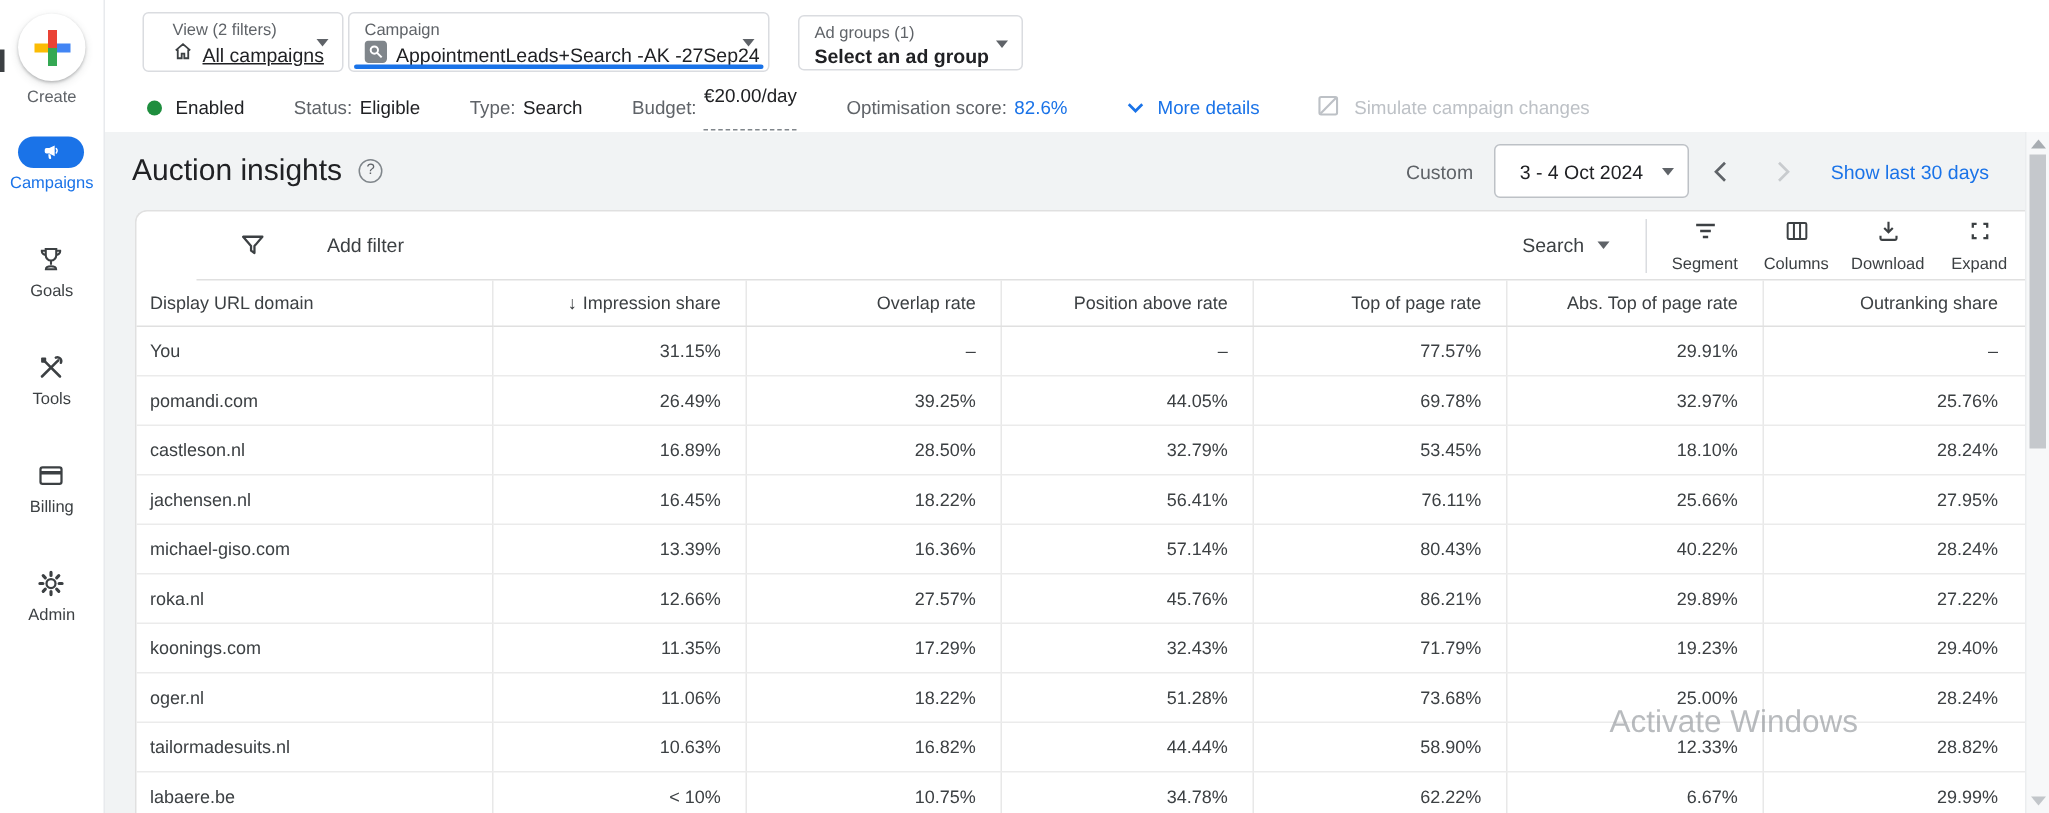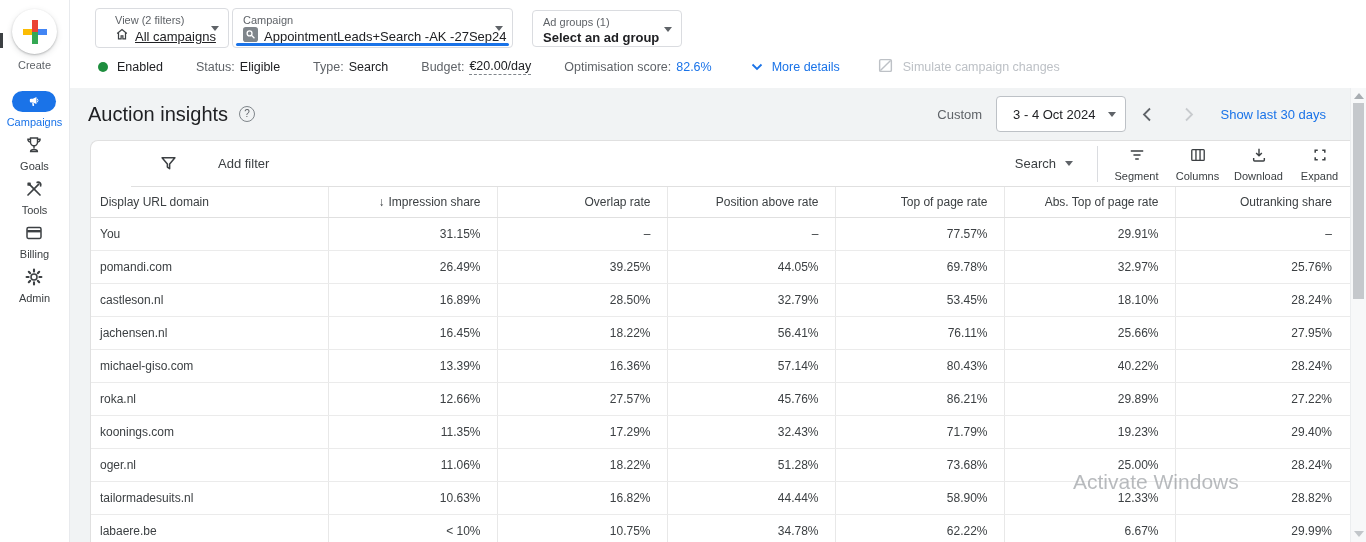--- a/index.html
+++ b/index.html
@@ -14,21 +14,21 @@
   .create-circle { width:45px; height:45px; border-radius:50%; background:#fff;
                    box-shadow:0 1px 2px rgba(60,64,67,.3),0 2px 6px rgba(60,64,67,.15);
                    display:grid; place-items:center; }
   .plus { position:relative; width:24px; height:24px; }
   .plus i { position:absolute; display:block; }
   .plus .h-left  { left:0;  top:9px;  width:12px; height:6px; background:#fbbc04; }
   .plus .h-right { left:12px; top:9px; width:12px; height:6px; background:#4285f4; }
   .plus .v-top   { left:9px; top:0;   width:6px; height:12px; background:#ea4335; }
   .plus .v-bot   { left:9px; top:12px; width:6px; height:12px; background:#34a853; }
   .create-label { font-size:11px; color:#5f6368; margin-top:5px; }
-  .nav { margin-top:19px; display:flex; flex-direction:column; align-items:center; gap:6px; }
+  .nav { margin-top:19px; display:flex; flex-direction:column; align-items:center; gap:34px; }
   .nav-item { display:flex; flex-direction:column; align-items:center; gap:4px; cursor:pointer; }
   .nav-icon { height:22px; display:grid; place-items:center; }
   .nav-pill { width:44px; height:21px; border-radius:11px; background:#1a73e8; display:grid; place-items:center; }
   .nav-label { font-size:11px; color:#3c4043; }
   .nav-item.active .nav-label { color:#1a73e8; }
 
   
   .topbar { position:absolute; left:70px; top:0; width:1296px; height:88px; background:#fff; }
   .select-box { position:absolute; border:1px solid #dadce0; border-radius:4px; background:#fff;
                 padding:4px 26px 4px 10px; cursor:pointer; }
@@ -43,21 +43,21 @@
                          background:#1a73e8; border-radius:2px; }
   .adgroup-box { left:462px; top:10px; width:150px; height:37px; }
   .adgroup-box .select-value { font-weight:bold; }
 
   .status-row { position:absolute; left:28px; top:57px; display:flex; align-items:center; gap:33px;
                 font-size:12.5px; color:#3c4043; white-space:nowrap; }
   .status-item { display:flex; align-items:center; gap:5px; }
   .dot { width:10px; height:10px; border-radius:50%; background:#1e8e3e; margin-right:4px; }
   .lbl { color:#5f6368; }
   .val { color:#202124; }
-  .budget-val { border-bottom:1px dashed #80868b; padding-bottom:1px; }
+  .budget-val { border-bottom:1px dashed #80868b; padding-bottom:15px; }
   .blue { color:#1a73e8; }
   .more-details { color:#1a73e8; cursor:pointer; gap:9px; margin-left:6px; }
   .simulate { color:#bdc1c6; gap:9px; margin-left:4px; }
 
   
   .workspace { position:absolute; left:70px; top:88px; width:1296px; height:454px; background:#f1f3f4; }
   .insights-header { display:flex; align-items:center; height:52px; padding:0 40px 0 18px; }
   .insights-title { font-size:20px; color:#202124; font-weight:400; }
   .help-icon { width:16px; height:16px; border:1px solid #80868b; border-radius:50%; color:#5f6368;
                font-size:10px; line-height:14px; text-align:center; margin-left:11px; cursor:pointer; }

